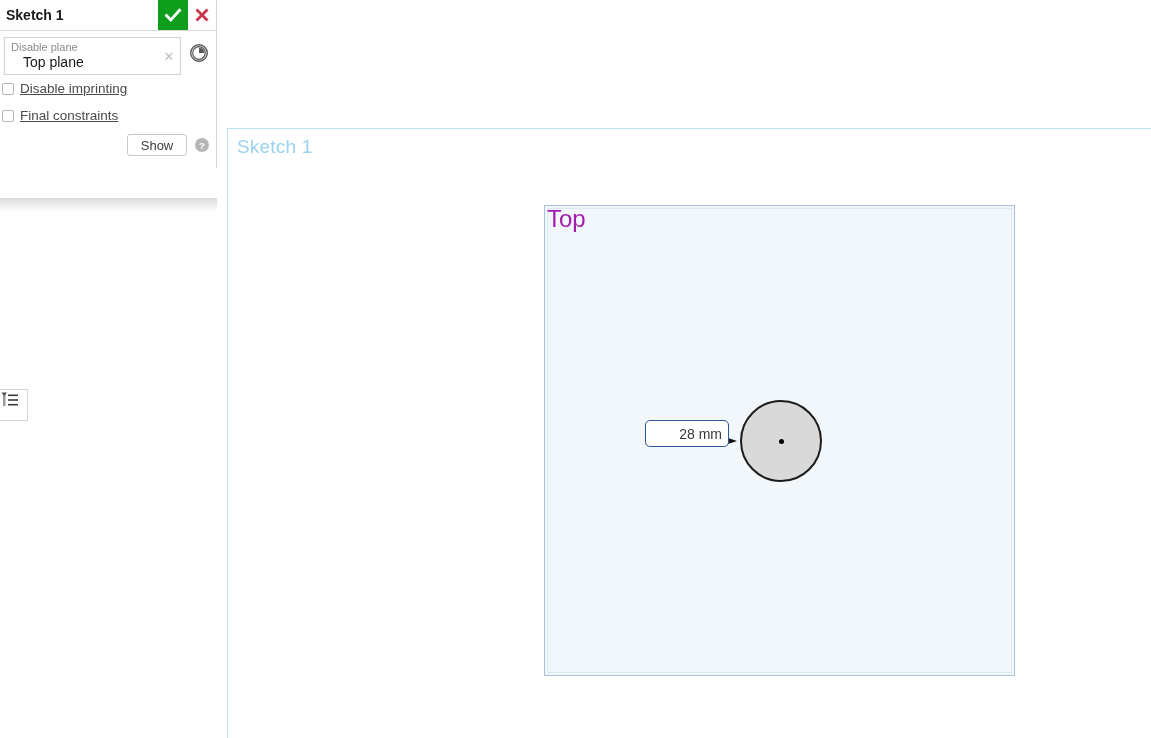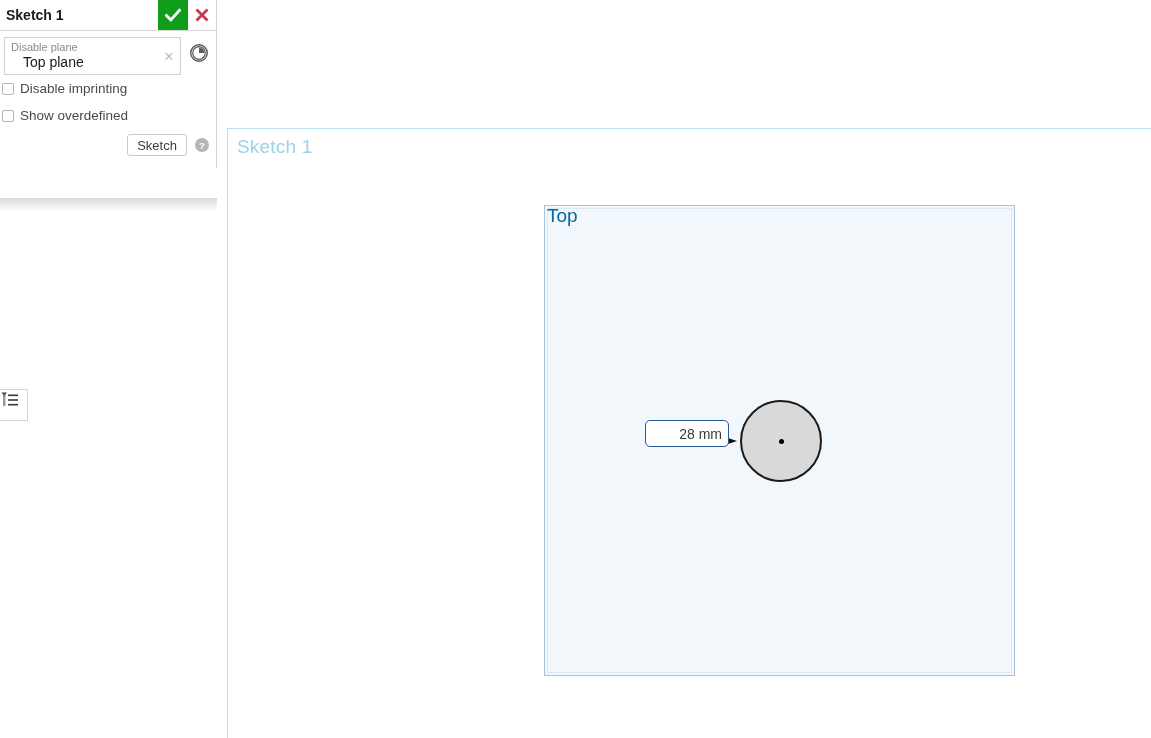--- a/index.html
+++ b/index.html
@@ -59,22 +59,22 @@
     position:absolute;
     left:2px; top:2px; right:2px; bottom:2px;
     border:1px solid #dce8f3;
     pointer-events:none;
   }
 
   #sketch-plane-label {
     position: absolute;
     left: 319px;        
     top: 76px;
-    font-size: 19px;
-    color: #0369a1;
+    font-size: 24px;
+    color: #a21caf;
     white-space: nowrap;
   }
 
   
   #sketch-circle {
     position: absolute;
     left: 512px;        
     top: 271px;         
     width: 82px;
     height: 82px;
@@ -285,20 +285,21 @@
     width: 4px;
     height: 7px;
     border: solid #ffffff;
     border-width: 0 2px 2px 0;
     transform: rotate(42deg);
   }
   .check-label {
     font-size: 13.5px;
     color: #4a4a4a;
     white-space: nowrap;
+    text-decoration: underline;
   }
 
   #dialog-footer {
     display: flex;
     align-items: center;
     justify-content: flex-end;
     padding: 5px 4px 6px 0;
   }
   #final-button {
     min-width: 40px;
@@ -399,26 +400,26 @@
         </div>
       </div>
 
       <div class="check-row">
         <div class="check-box"></div>
         <span class="check-label">Disable imprinting</span>
       </div>
 
       <div class="check-row">
         <div class="check-box"></div>
-        <span class="check-label">Show overdefined</span>
+        <span class="check-label">Final constraints</span>
       </div>
 
 
       <div id="dialog-footer">
-        <div id="final-button">Sketch</div>
+        <div id="final-button">Show</div>
         <div id="help-icon-button">
           <svg width="16" height="16" viewBox="0 0 16 16">
             <circle cx="8" cy="8" r="7" fill="#b6b6b6"></circle>
             <text x="8" y="11.6" font-size="9.5" font-family="Liberation Sans, sans-serif" fill="#ffffff" text-anchor="middle" font-weight="bold">?</text>
           </svg>
         </div>
       </div>
     </div>
 
     <div id="dialog-shadow"></div>

